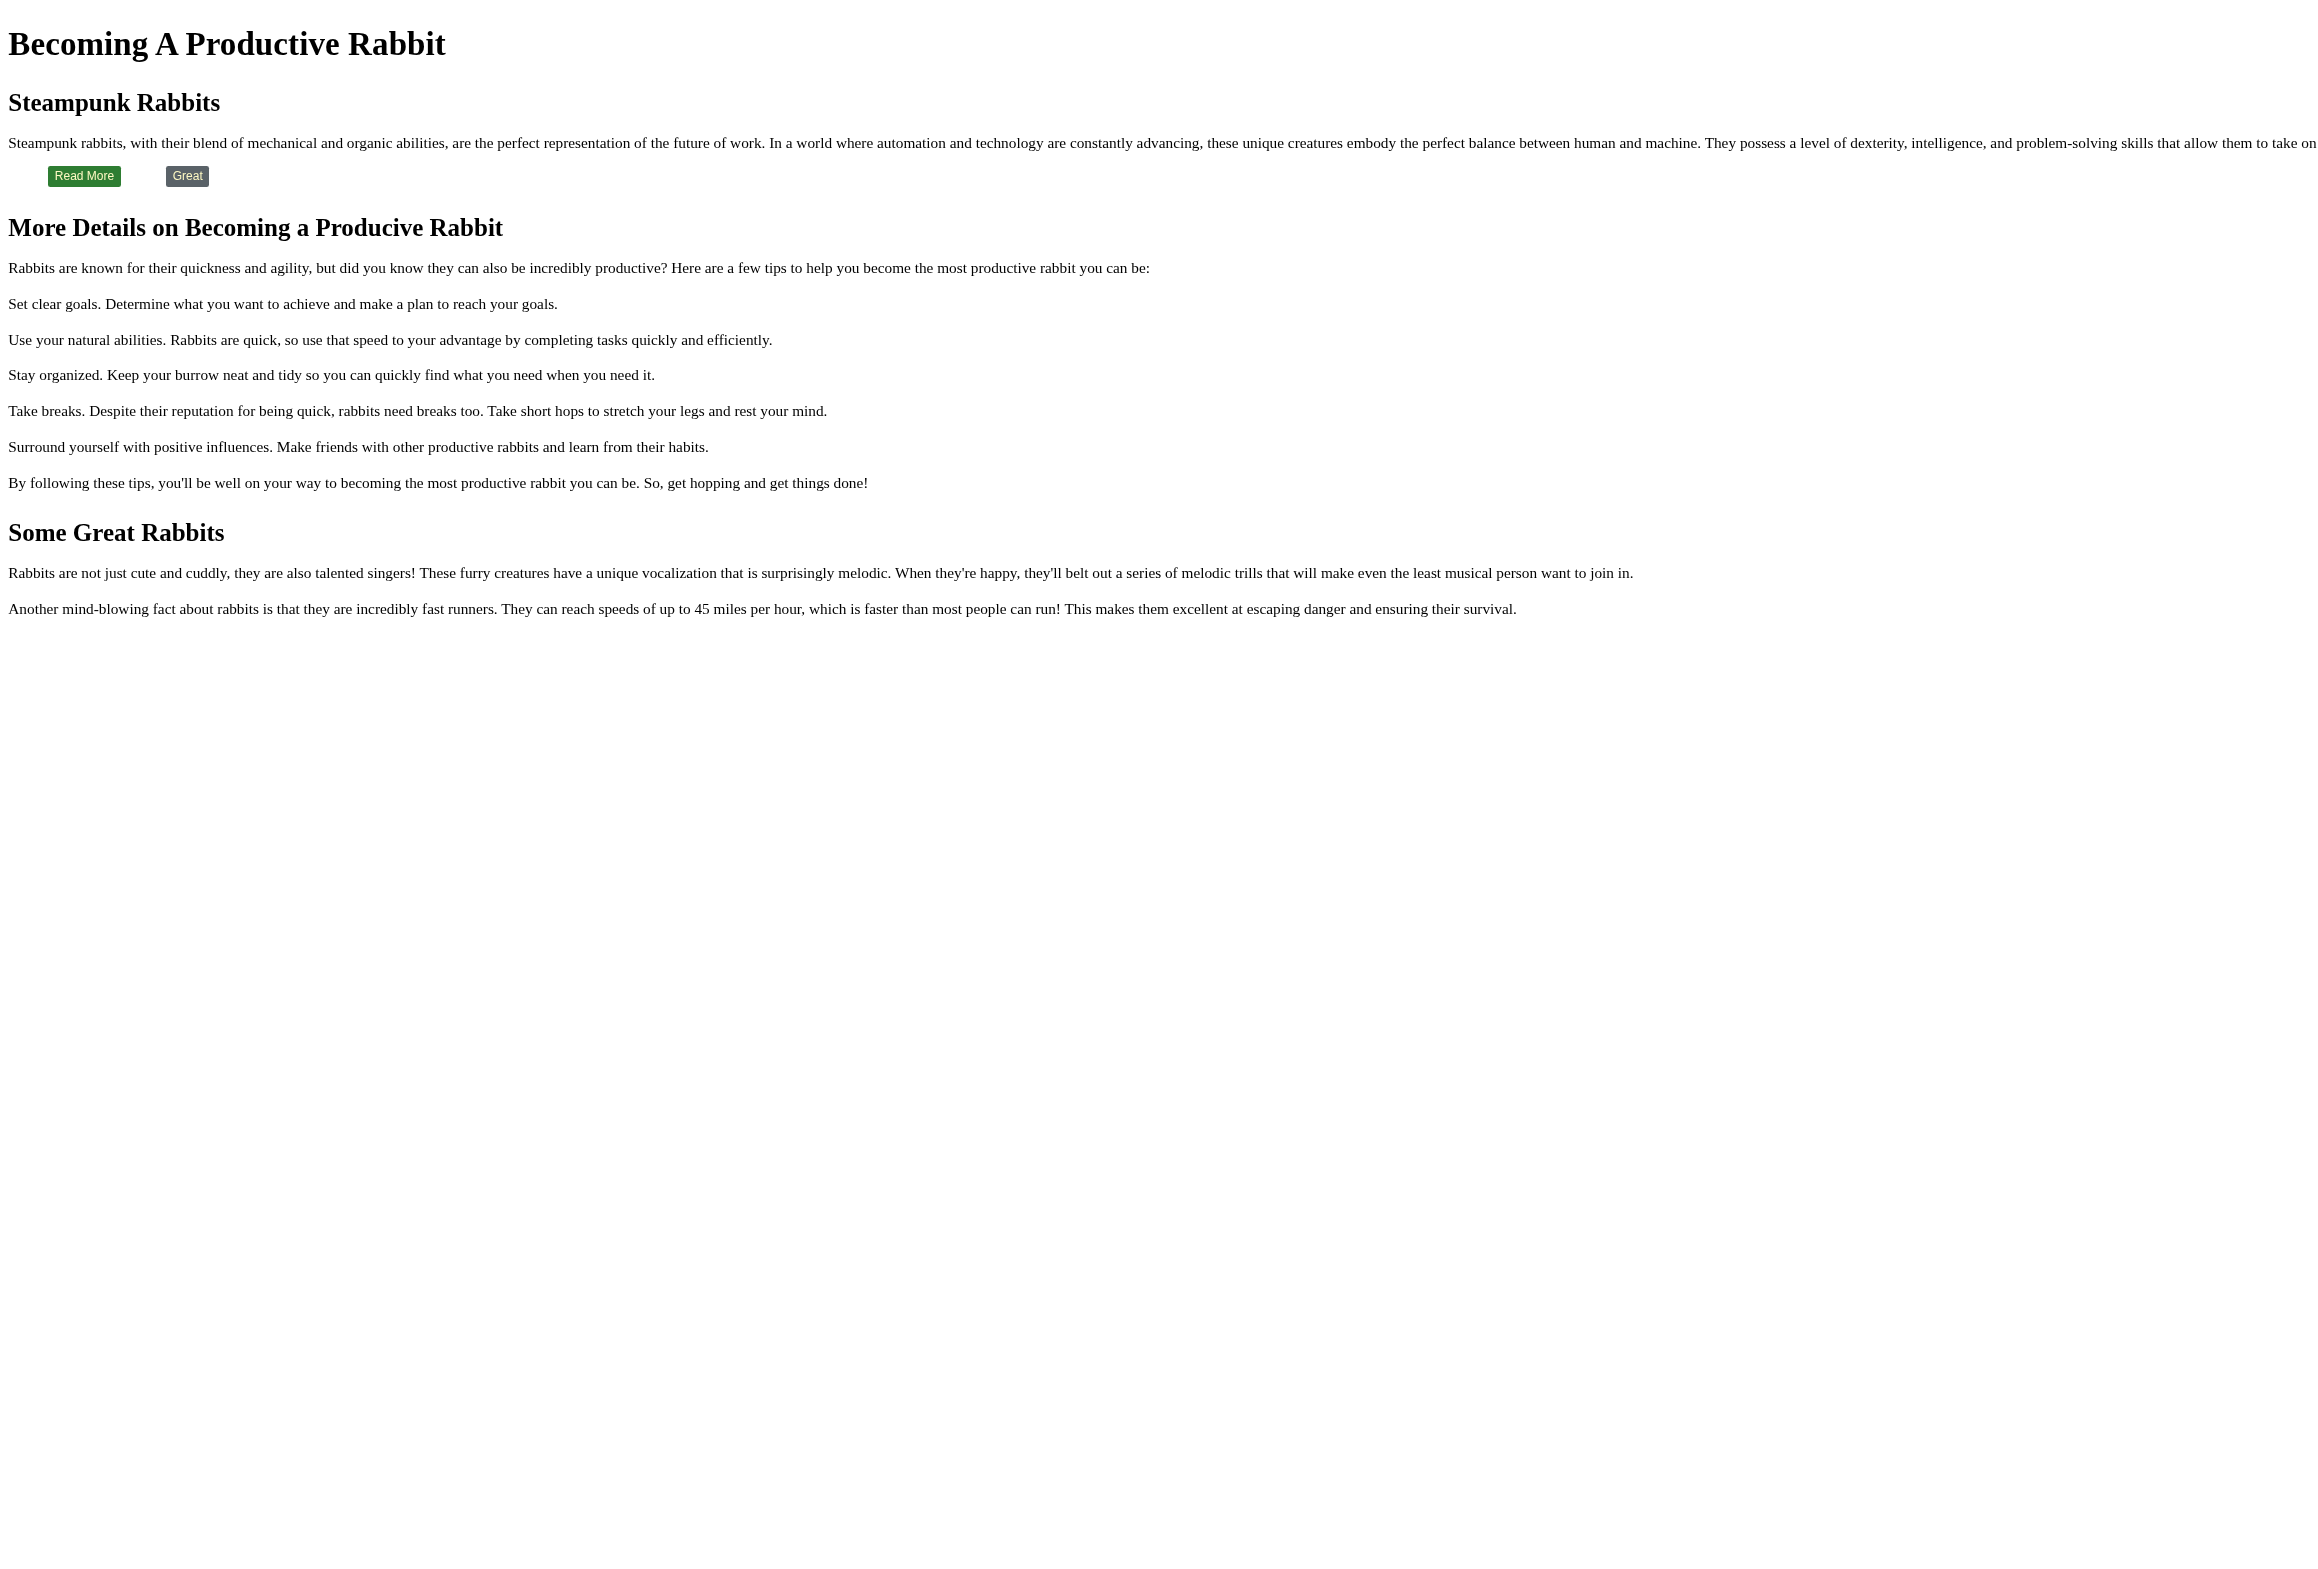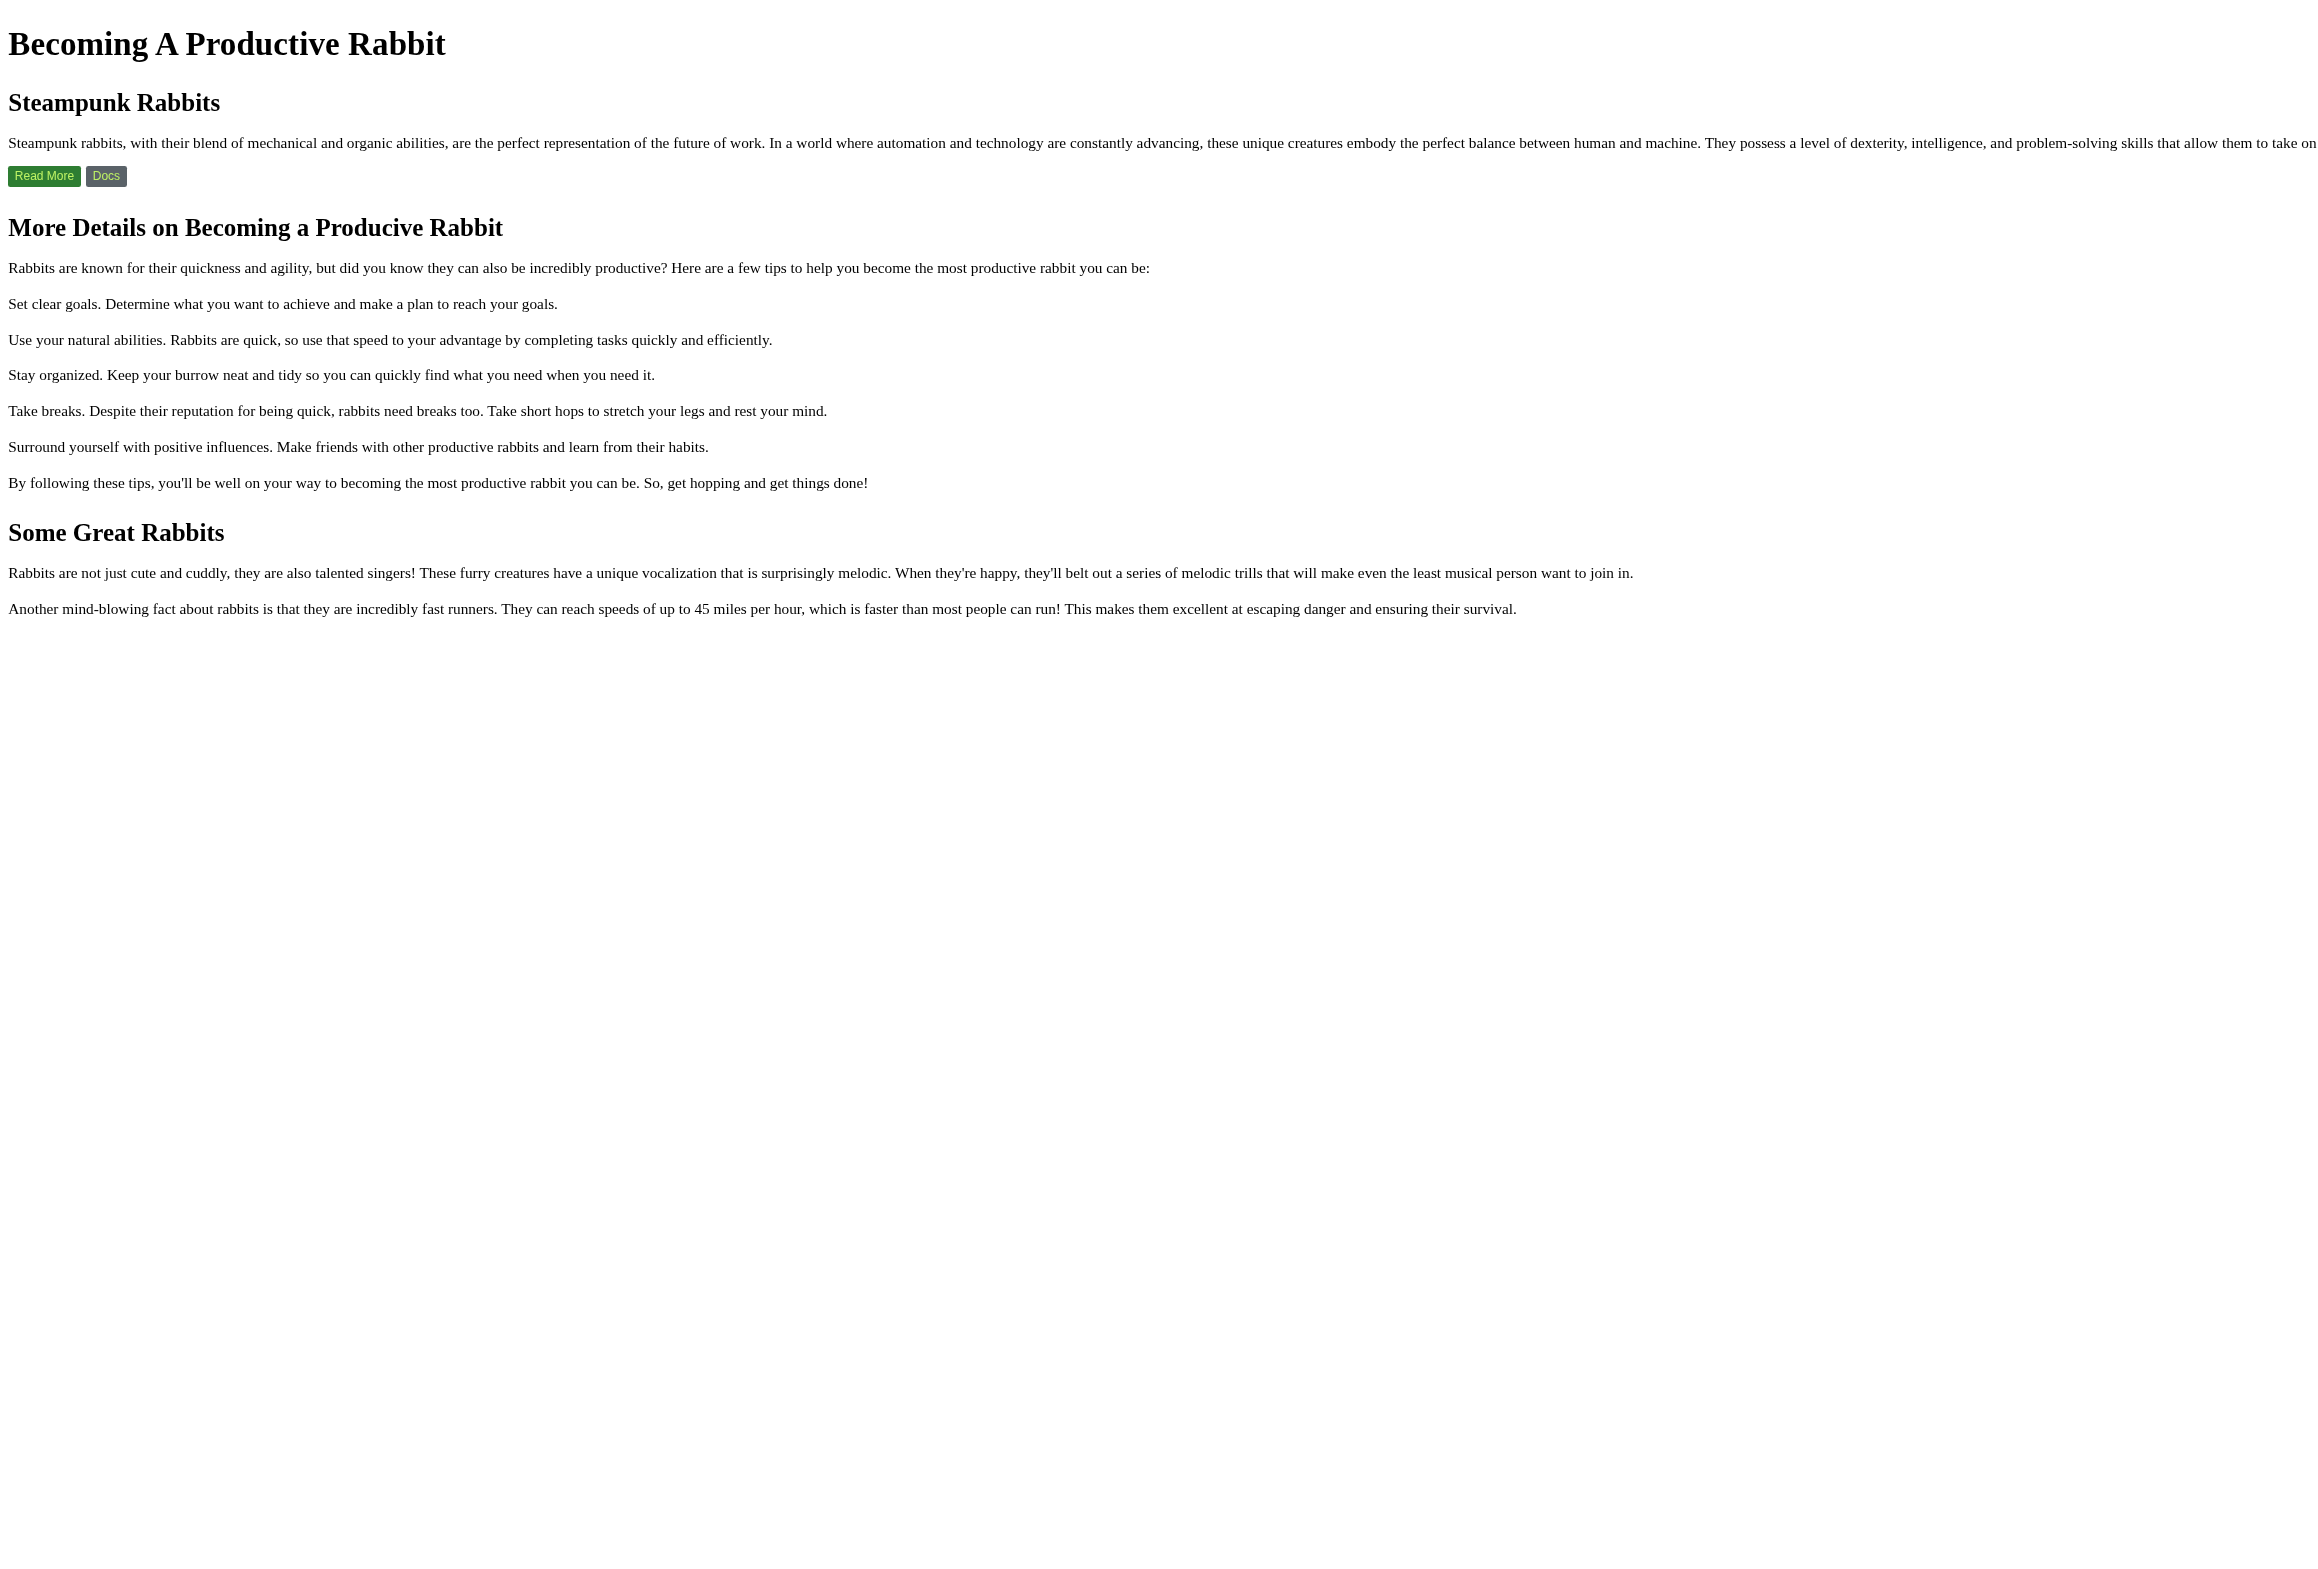--- a/index.html
+++ b/index.html
@@ -45,39 +45,40 @@
     align-items: center;
   }
   .btn {
     display: inline-block;
     font-family: "Liberation Sans", sans-serif;
     font-size: 12px;
     line-height: 1;
     padding: 3.7px 6.5px 5.1px 6.5px;
     border: none;
     border-radius: 2.3px;
-    color: #bef264;
+    color: #fef9c3;
     cursor: pointer;
     white-space: nowrap;
+    margin-left: 40px;
   }
   .btn-primary { background: #2e7d32; }
   .btn-secondary { background: #5a6268; }
 </style>
 </head>
 <body>
 
 <div class="page">
 
   <h1 class="doc-title">Becoming A Productive Rabbit</h1>
 
   <h2 class="section-title">Steampunk Rabbits</h2>
   <p class="para">Steampunk rabbits, with their blend of mechanical and organic abilities, are the perfect representation of the future of work. In a world where automation and technology are constantly advancing, these unique creatures embody the perfect balance between human and machine. They possess a level of dexterity, intelligence, and problem-solving skills that allow them to take on tasks previously only performed by humans.</p>
   <div class="btn-row">
     <button class="btn btn-primary">Read More</button>
-    <button class="btn btn-secondary">Docs</button>
+    <button class="btn btn-secondary">Great</button>
   </div>
 
   <h2 class="section-title">More Details on Becoming a Producive Rabbit</h2>
   <p class="para">Rabbits are known for their quickness and agility, but did you know they can also be incredibly productive? Here are a few tips to help you become the most productive rabbit you can be:</p>
   <p class="para">Set clear goals. Determine what you want to achieve and make a plan to reach your goals.</p>
   <p class="para">Use your natural abilities. Rabbits are quick, so use that speed to your advantage by completing tasks quickly and efficiently.</p>
   <p class="para">Stay organized. Keep your burrow neat and tidy so you can quickly find what you need when you need it.</p>
   <p class="para">Take breaks. Despite their reputation for being quick, rabbits need breaks too. Take short hops to stretch your legs and rest your mind.</p>
   <p class="para">Surround yourself with positive influences. Make friends with other productive rabbits and learn from their habits.</p>
   <p class="para">By following these tips, you'll be well on your way to becoming the most productive rabbit you can be. So, get hopping and get things done!</p>

